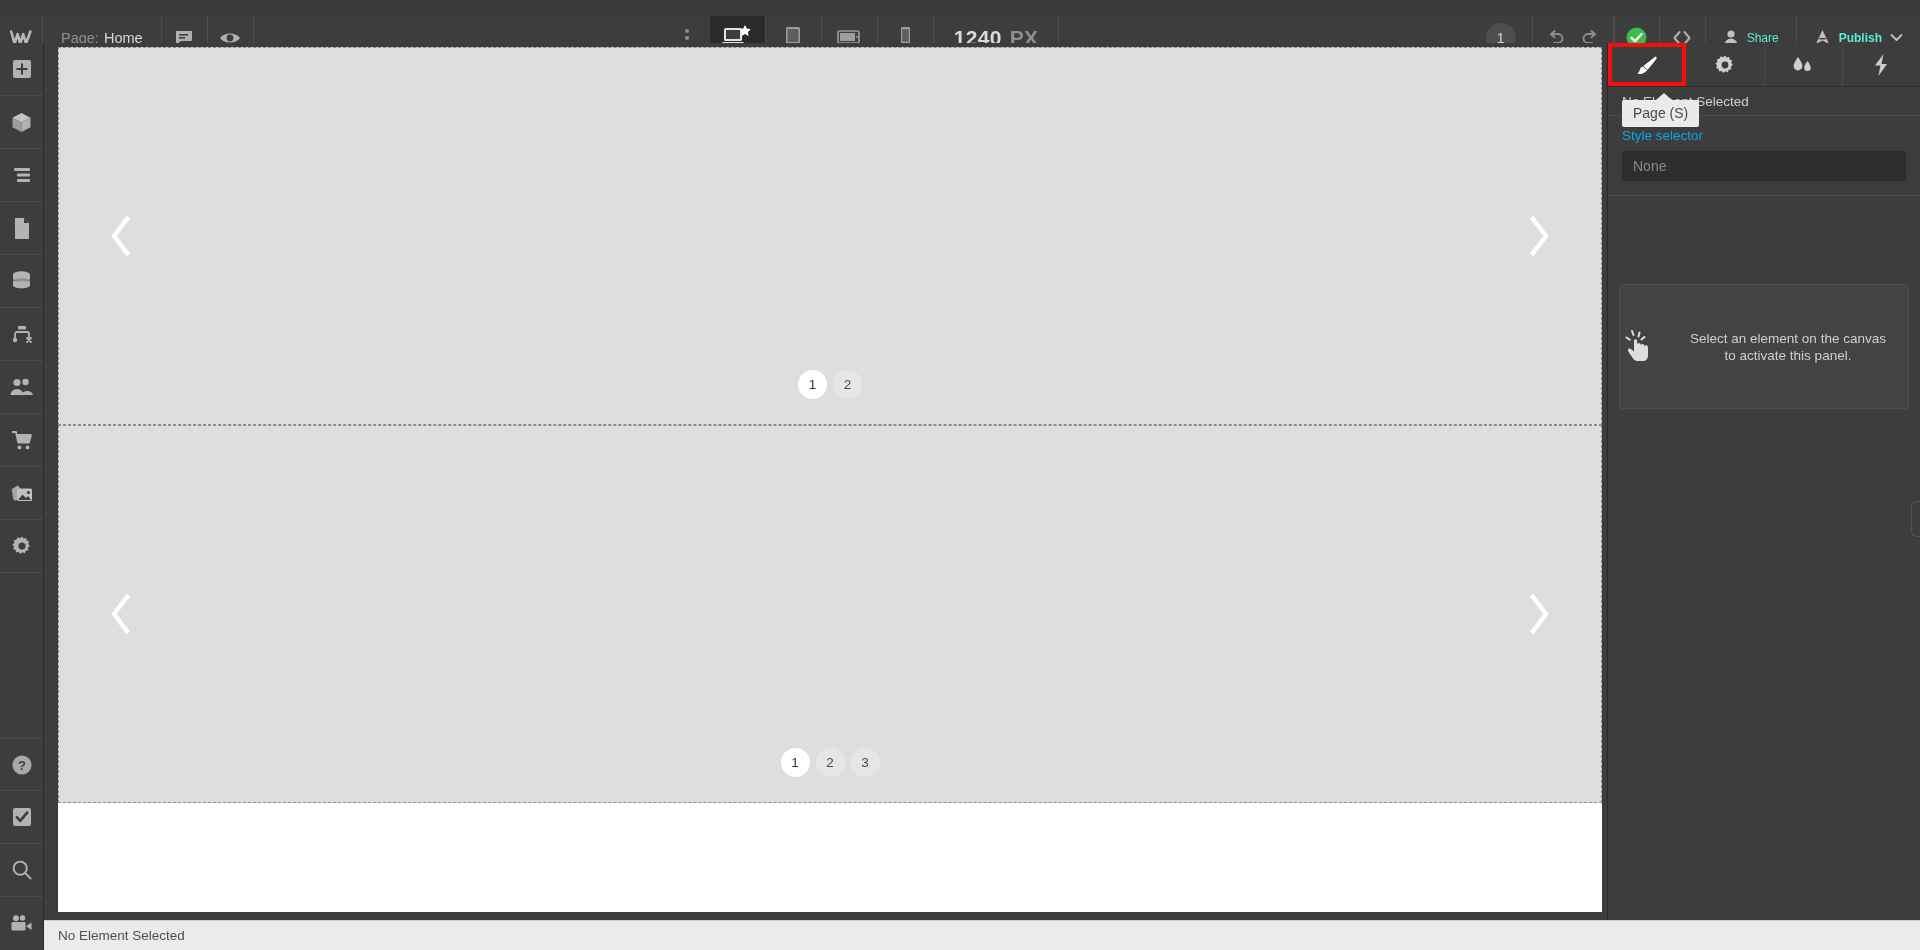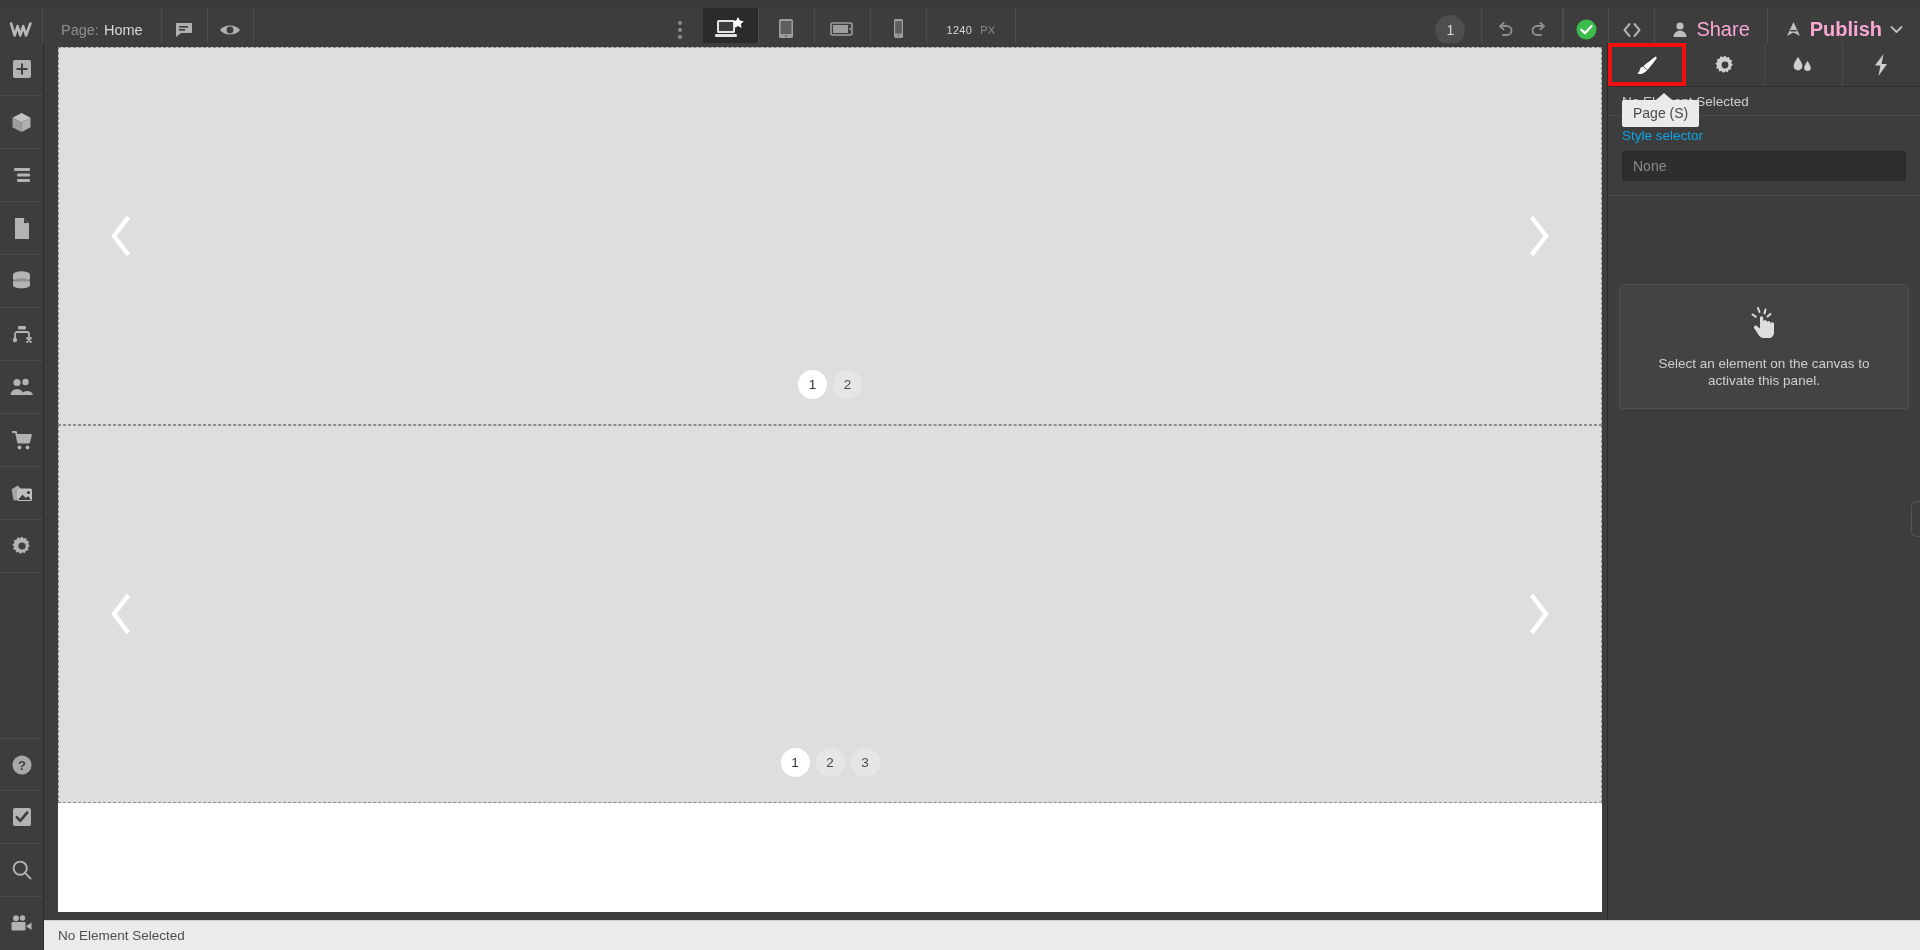--- a/index.html
+++ b/index.html
@@ -7,21 +7,21 @@
     width: 1920px; height: 950px;
     overflow: hidden;
     background: #3b3b3b;
     font-family: "Liberation Sans", sans-serif;
     -webkit-font-smoothing: antialiased;
   }
   #app { position: relative; width: 1920px; height: 950px; }
 
   
   #topbar {
-    position: absolute; left: 0; top: 8px; width: 1920px; height: 43px;
+    position: absolute; left: 0; top: 16px; width: 1920px; height: 43px;
     background: #3d3d3d; display: flex; align-items: stretch;
     border-bottom: 1px solid #2b2b2b;
   }
   .tb-cell {
     display: flex; align-items: center; justify-content: center;
     border-right: 1px solid #4d4d4d; height: 43px;
   }
   .tb-logo { width: 43px; color: #b8b8b8; font-size: 20px; font-weight: 700; font-style: italic; }
   .tb-page {
     padding: 0 18px; font-size: 14.5px; color: #8f8f8f; gap: 5px;
@@ -30,37 +30,37 @@
   .tb-icon { width: 46px; color: #b0b0b0; }
   .tb-spacer { flex: 0 0 auto; }
 
   .vp-group { display: flex; align-items: stretch; }
   .vp-btn {
     width: 56px; display: flex; align-items: center; justify-content: center;
     border-right: 1px solid #4d4d4d; cursor: pointer;
   }
   .vp-btn.active { background: #2b2b2b; }
 
-  .canvas-size { padding: 0 20px; font-size: 11px; letter-spacing: .3px; }
+  .canvas-size { padding: 0 20px; font-size: 21px; letter-spacing: .3px; font-weight: bold; }
   .canvas-size .num { color: #d9d9d9; }
   .canvas-size .unit { color: #8d8d8d; margin-left: 8px; }
 
   .step-badge {
     width: 30px; height: 30px; border-radius: 50%;
     background: #4e4e4e; color: #d7d7d7; font-size: 14px;
     display: flex; align-items: center; justify-content: center;
   }
 
   .undo-redo { display: flex; align-items: stretch; }
   .ur-btn { width: 34px; display:flex; align-items:center; justify-content:center; color:#8e8e8e; }
 
   .sync-cell { width: 46px; }
   .code-cell { width: 46px; color: #b0b0b0; font-size: 17px; }
   .share-cell, .publish-cell {
-    padding: 0 17px; gap: 8px; color: #f9a8d4; font-size: 20px; cursor: pointer;
+    padding: 0 17px; gap: 8px; color: #5eead4; font-size: 12px; cursor: pointer;
   }
 
   
   #leftbar {
     position: absolute; left: 0; top: 43px; width: 44px; height: 907px;
     background: #3d3d3d; border-right: 1px solid #2b2b2b;
     display: flex; flex-direction: column;
   }
   .lb-item {
     height: 53px; min-height: 53px; display: flex; align-items: center; justify-content: center;
@@ -148,21 +148,21 @@
   .rp-input {
     width: 100%; height: 30px; background: #2e2e2e; border: 1px solid #2a2a2a;
     border-radius: 2px; color: #8a8a8a; font-size: 14px;
     padding: 0 10px; font-family: "Liberation Sans", sans-serif;
   }
   .rp-input::placeholder { color: #8a8a8a; }
 
   .empty-card {
     margin: 88px 11px 0 11px; height: 125px; background: #434343;
     border: 1px solid #4f4f4f; border-radius: 3px;
-    display: flex; flex-direction: column; align-items: center; justify-content: center;
+    display: flex; flex-direction: row; align-items: center; justify-content: center;
     gap: 12px;
   }
   .empty-text {
     color: #cfcfcf; font-size: 13.5px; text-align: center; line-height: 17px;
     padding: 0 18px;
   }
 
   
   #style-tooltip {
     position: absolute; left: 1622px; top: 100px; z-index: 40;

